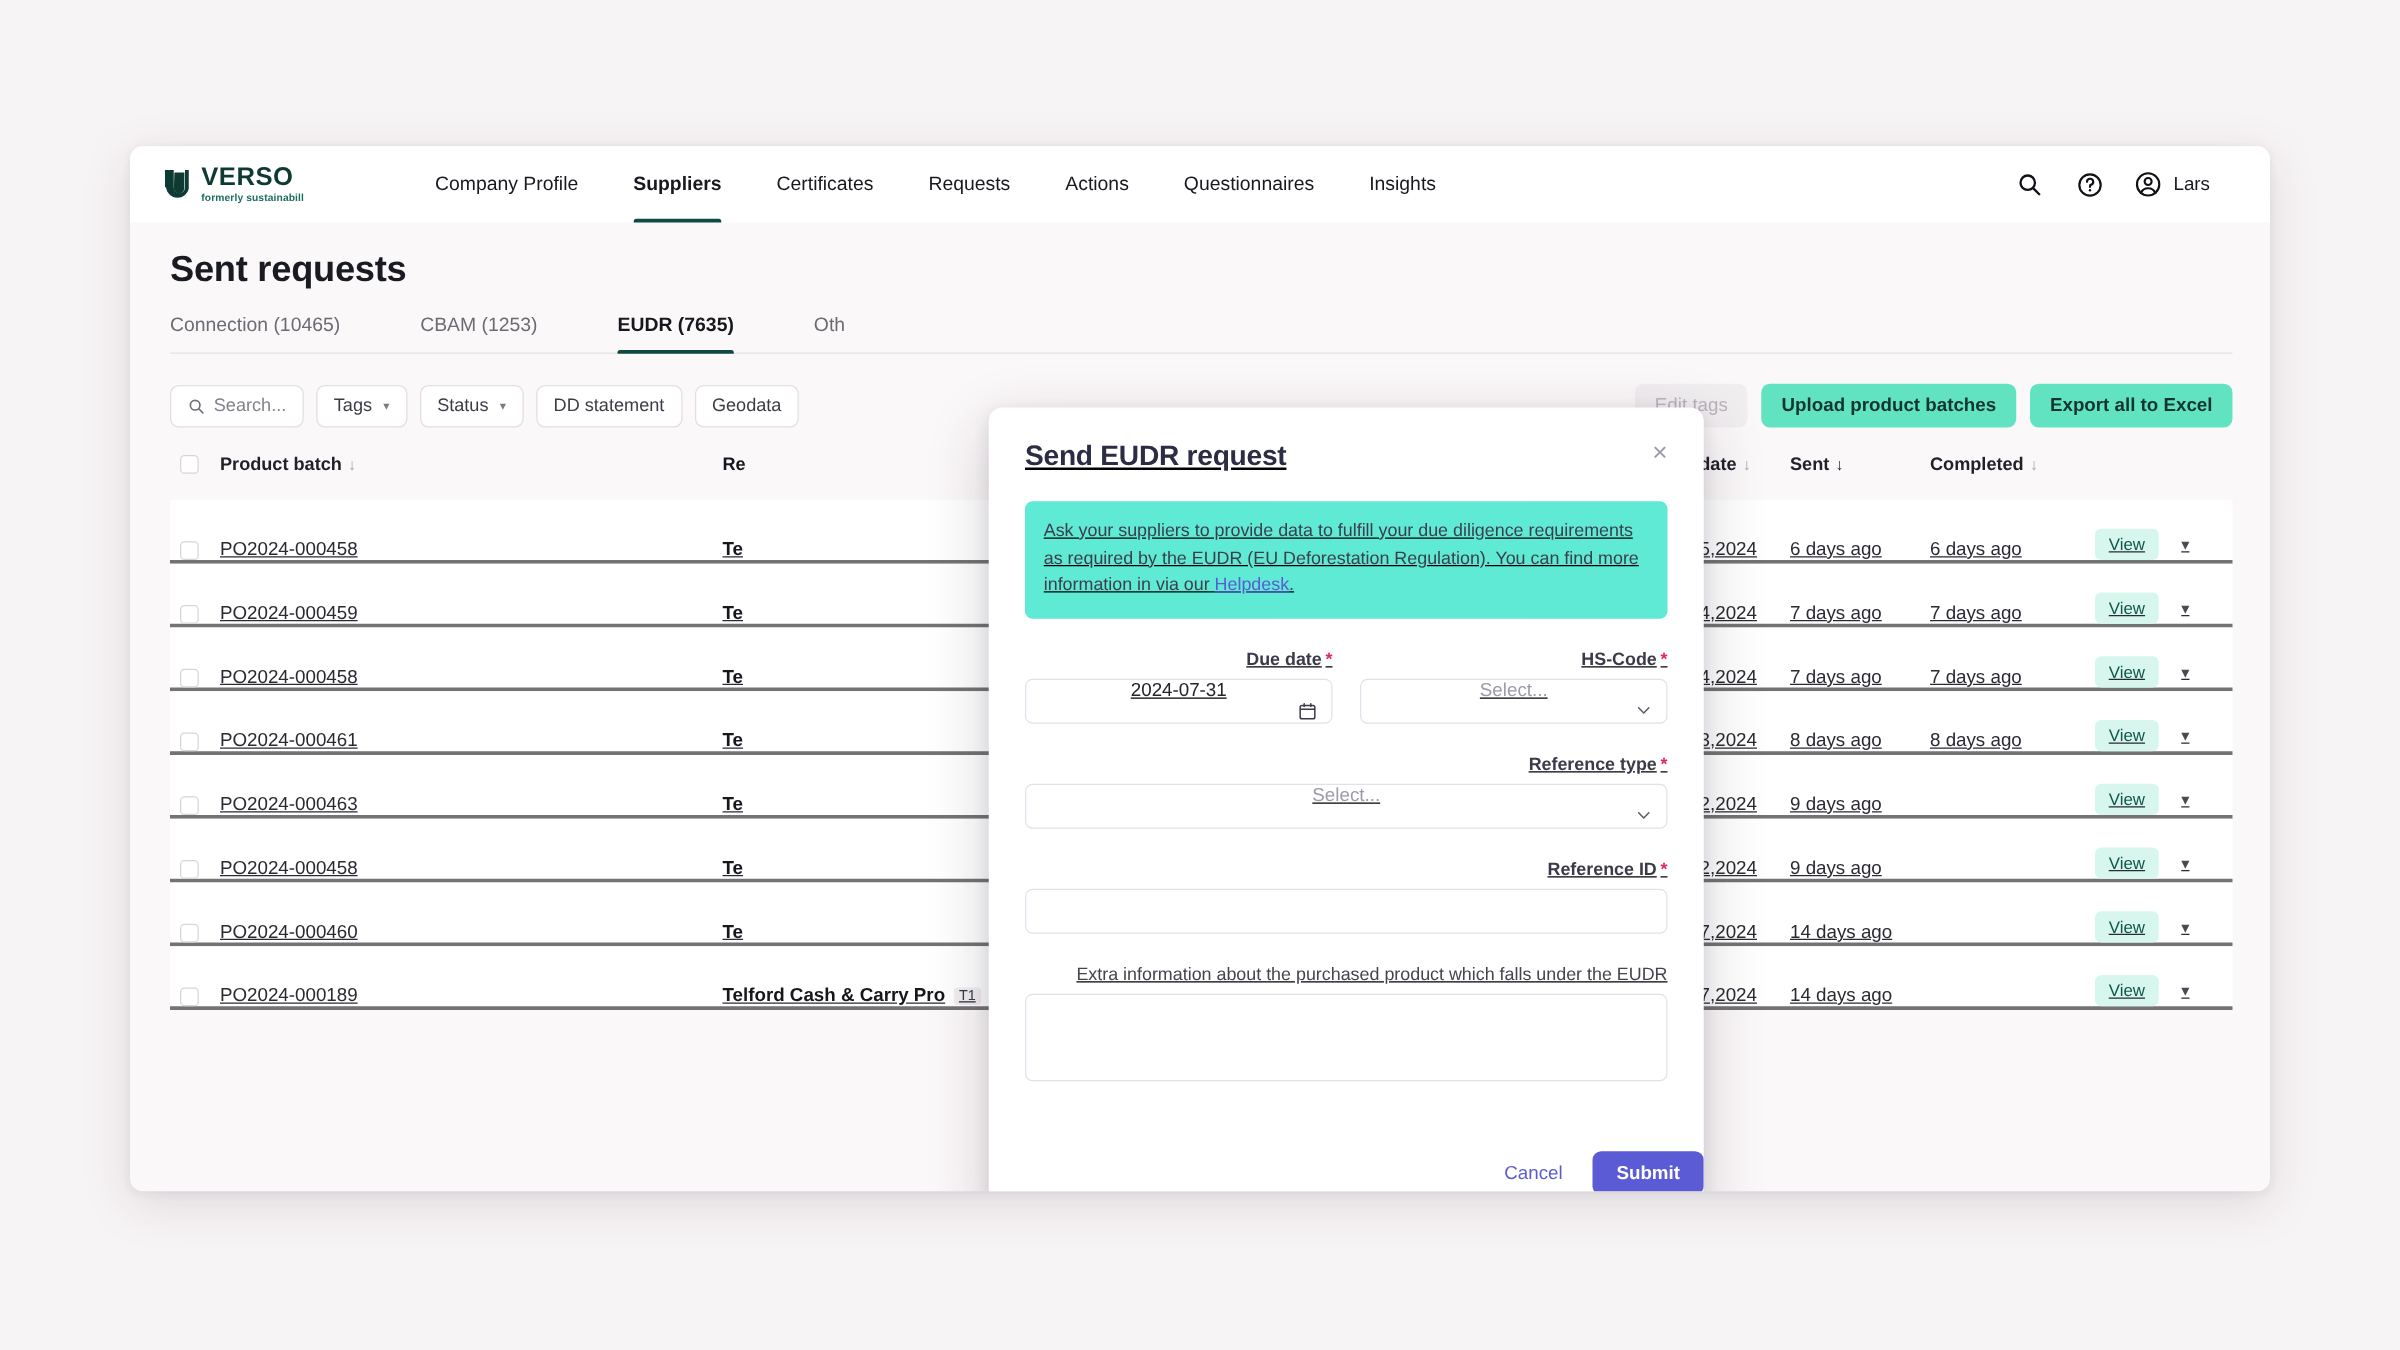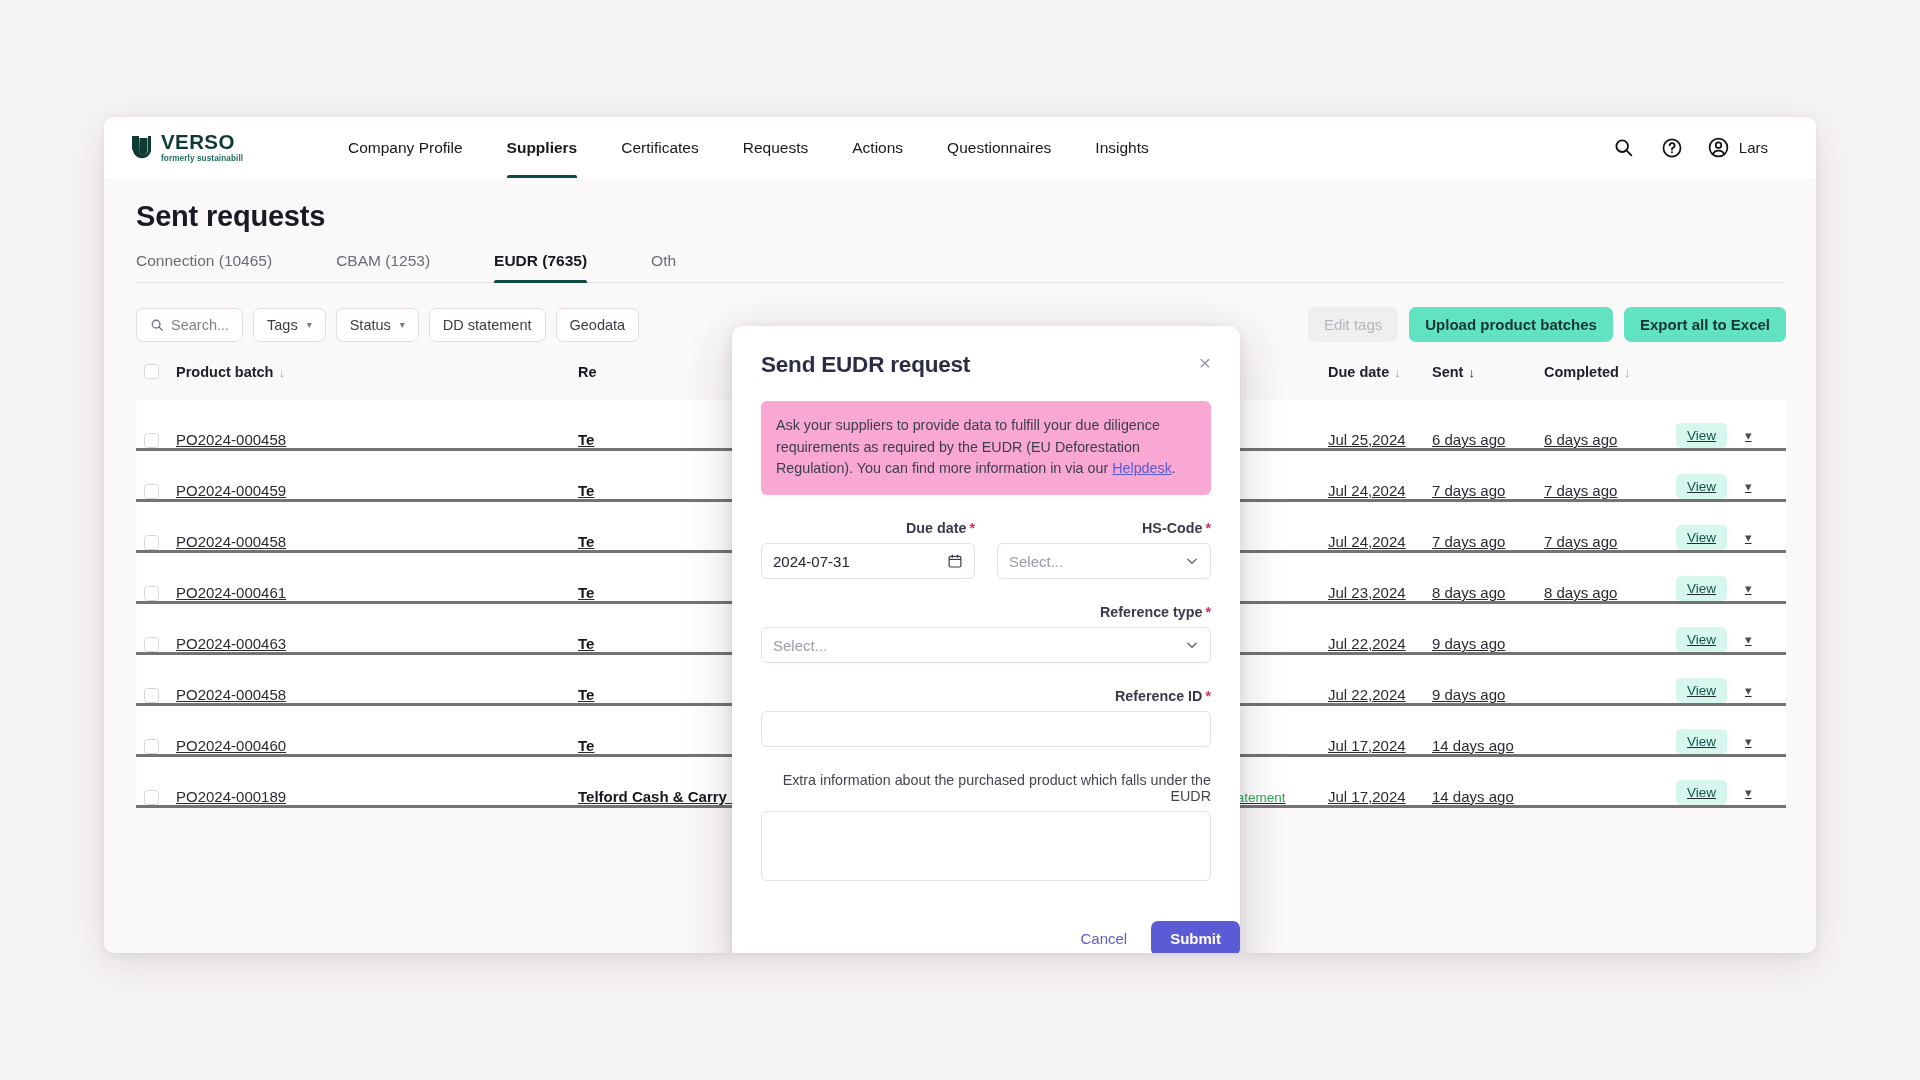--- a/index.html
+++ b/index.html
@@ -124,49 +124,50 @@
 
   .cbx { width: 15px; height: 15px; border: 1.5px solid #d9d4da; border-radius: 3.5px; background:#fff; }
 
   .badge-t1 { font-size: 11.5px; color: #3a3a44; background: #f1edf0; border-radius: 3px; padding: 1px 4px; font-weight: normal;}
   .badge-eudr { font-size: 11.5px; color: #2f5ea8; background: #dce9f8; border-radius: 3px; padding: 2px 5px; font-weight: normal;}
   .btn-view { background:#d7f7ee; color:#12554a; font-size:13.5px; border-radius:5px; padding:5px 11px; cursor:pointer;}
   .chev-down { color:#4a4a55; font-size: 13px; cursor: pointer;}
 
   
   .modal-shadow {
-    position: absolute; left: 628px; top: 209px;
-    width: 508px; height: 650px;
+    position: absolute; left: 687px; top: 209px;
+    width: 572px; height: 650px;
     background: #fff; border-radius: 11px;
     box-shadow: 0 14px 50px rgba(40,30,50,.20), 0 3px 12px rgba(40,30,50,.10);
     overflow: hidden;
     z-index: 20;
+    text-decoration: underline;
   }
   .modal-inner { padding: 26px 29px 0 29px; position: relative; height: 100%; }
   .modal-title { font-size: 22.5px; font-weight: bold; color: #2c2c45; letter-spacing:-.2px;}
   .modal-close { position:absolute; right: 24px; top: 27px; width:22px; height:22px;
                  cursor:pointer; color:#9a9aa6; font-size:21px; line-height:20px; text-align:center;}
   .notice {
-    margin-top: 23px; background: #f9a8d4; border-radius: 6px;
+    margin-top: 23px; background: #5eead4; border-radius: 6px;
     padding: 14px 15px 15px 15px;
     font-size: 14.3px; line-height: 1.52; color: #3d3d4c;
   }
   .notice a { color: #5b5bd0; text-decoration: underline; }
 
   .frow { display: flex; gap: 22px; margin-top: 25px; text-align: right; }
   .fgroup { display: flex; flex-direction: column; }
   .fgroup.half { width: 247px; }
   .fgroup.full { width: 100%; }
   .flabel { font-size: 14.3px; color: #3a3a4a; font-weight: bold; margin-bottom: 7px; }
   .flabel .req { color: #e0295e; margin-left: 3px; }
   .flabel.norm { font-weight: normal; color: #44444f;}
   .finput {
     height: 36px; border: 1px solid #dfe2ea; border-radius: 6px;
     background: #fff; display: flex; align-items: center;
-    padding: 0 11px; font-size: 15px; color: #23232e;
+    padding: 0 11px; font-size: 15px; color: #23232e; flex-direction: column;
   }
   .finput.ph { color: #9b9bab; }
   .finput .sp { margin-left: auto; display:flex; align-items:center; color:#5a5a68; }
   .ftextarea {
     height: 70px; border: 1px solid #dfe2ea; border-radius: 6px; background:#fff;
   }
   .mfooter {
     position: absolute; left: 0; right: 0; bottom: 0;
     height: 76px; display: flex; align-items: center; justify-content: flex-end;
     gap: 14px; 

